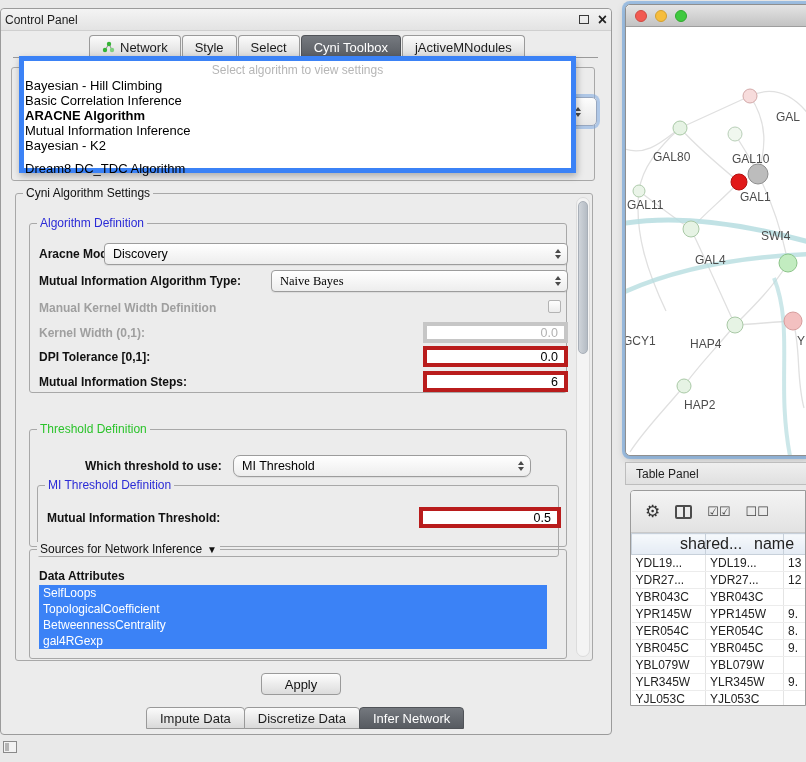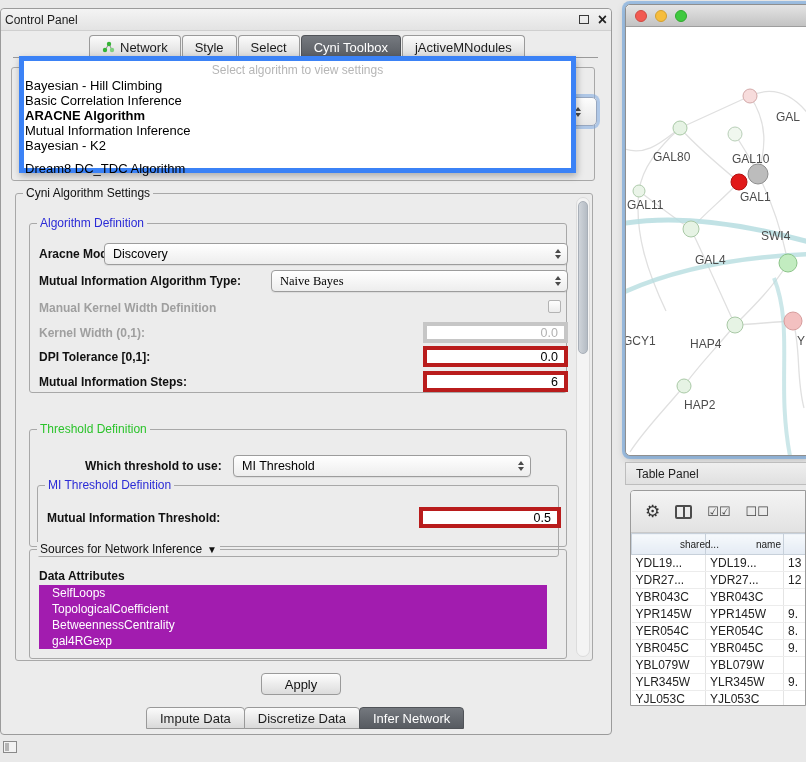--- a/index.html
+++ b/index.html
@@ -61,21 +61,21 @@
   .tfield.dim { border-color:#c6c6c6; color:#b2b2b2; }
 
   .checkbox { position:absolute; width:13px; height:13px; border:1px solid #b3b3b3; border-radius:2px;
               background:linear-gradient(#fefefe,#ececec); }
 
   .hub-row { position:absolute; left:38px; top:390px; font-size:13px; color:#111; display:flex;
              align-items:center; gap:8px; }
   .tri-right-ic { font-size:11px; color:#111; }
 
   .src-list { position:absolute; left:38px; top:576px; width:508px; }
-  .src-item { height:16px; line-height:16px; background:#a21caf; color:#fff; font-size:12px; padding-left:13px; }
+  .src-item { height:16px; line-height:16px; background:#3b82f6; color:#fff; font-size:12px; padding-left:4px; }
 
   .sb-track { position:absolute; left:575px; top:188px; width:14px; height:460px; background:#f4f4f4;
               border:1px solid #dcdcdc; border-radius:7px; }
   .sb-thumb { position:absolute; left:1px; top:3px; width:10px; height:153px; border-radius:5px;
               background:linear-gradient(90deg,#cfd4da,#b5bcc4); border:1px solid #a8afb8; }
 
   .apply-btn { position:absolute; left:260px; top:664px; width:80px; height:22px;
                background:linear-gradient(#fdfdfd,#dcdcdc); border:1px solid #9a9a9a; border-radius:4px;
                font:13px "Liberation Sans", sans-serif; color:#111; text-align:center; }
 
@@ -106,21 +106,21 @@
   .tpanel { position:absolute; left:630px; top:490px; width:176px; height:216px; background:#fff;
             border:1px solid #9b9b9b; border-radius:4px 0 0 0; overflow:hidden; }
   .tp-toolbar { height:42px; background:linear-gradient(#f4f4f4,#e2e2e2); border-bottom:1px solid #c9c9c9;
                 display:flex; align-items:center; padding-left:14px; gap:15px; }
   .tp-ic { color:#333; }
   .tp-ic.gear { font-size:17px; }
   .col-icon { width:17px; height:14px; border:2px solid #4c4c4c; border-radius:2px; position:relative; display:inline-block; }
   .col-icon::before { content:""; position:absolute; left:50%; top:0; bottom:0; width:2px; margin-left:-1px; background:#4c4c4c; }
   .tp-ic.checks { font-size:13px; color:#444; }
   .tp-table { border-collapse:collapse; table-layout:fixed; width:210px; }
-  .tp-table th { height:21px; font-weight:normal; font-size:10px; color:#222;
+  .tp-table th { height:21px; font-weight:normal; font-size:16px; color:#222;
                  background:linear-gradient(#f6f9fc,#e4ebf4); border:1px solid #c7d0da;padding-left:48px; }
   .tp-table td { height:17px; font-size:12px; color:#222; padding:0 4px; border-right:1px solid #e4e4e4;
                  border-bottom:1px solid #ececec; white-space:nowrap; overflow:hidden; }
 
   .dock-ic { position:absolute; left:3px; top:741px; width:14px; height:12px; border:1px solid #8a8a8a;
              background:#f2f2f2; }
   .dock-ic::before { content:""; position:absolute; left:1px; top:1px; bottom:1px; width:4px; background:#b5b5b5; }
 </style>
 </head>
 <body>
@@ -223,21 +223,21 @@
     <input class="tfield" style="left: 422px; top: 362px; width: 145px;" readonly="" value="6">
 
 
     <div class="group" style="left:28px; top:420px; width:538px; height:118px;">
       <span class="legend green">
           <span>Threshold Definition</span>
         </span>
     </div>
 
     <div class="lbl" style="left:84px; top:450px;">Which threshold to use:</div>
-    <div class="combo" style="left:232px; top:446px; width:298px;">
+    <div class="combo" style="left:232px; top:446px; width:298px;border-radius:7px;">
       <span class="val">MI Threshold</span>
       <span class="arrows">
           <span class="tri-up"></span>
           <span class="tri-down"></span>
         </span>
     </div>
 
     <div class="group" style="left:36px; top:476px; width:522px; height:72px;">
       <span class="legend blue">
           <span>MI Threshold Definition</span>

